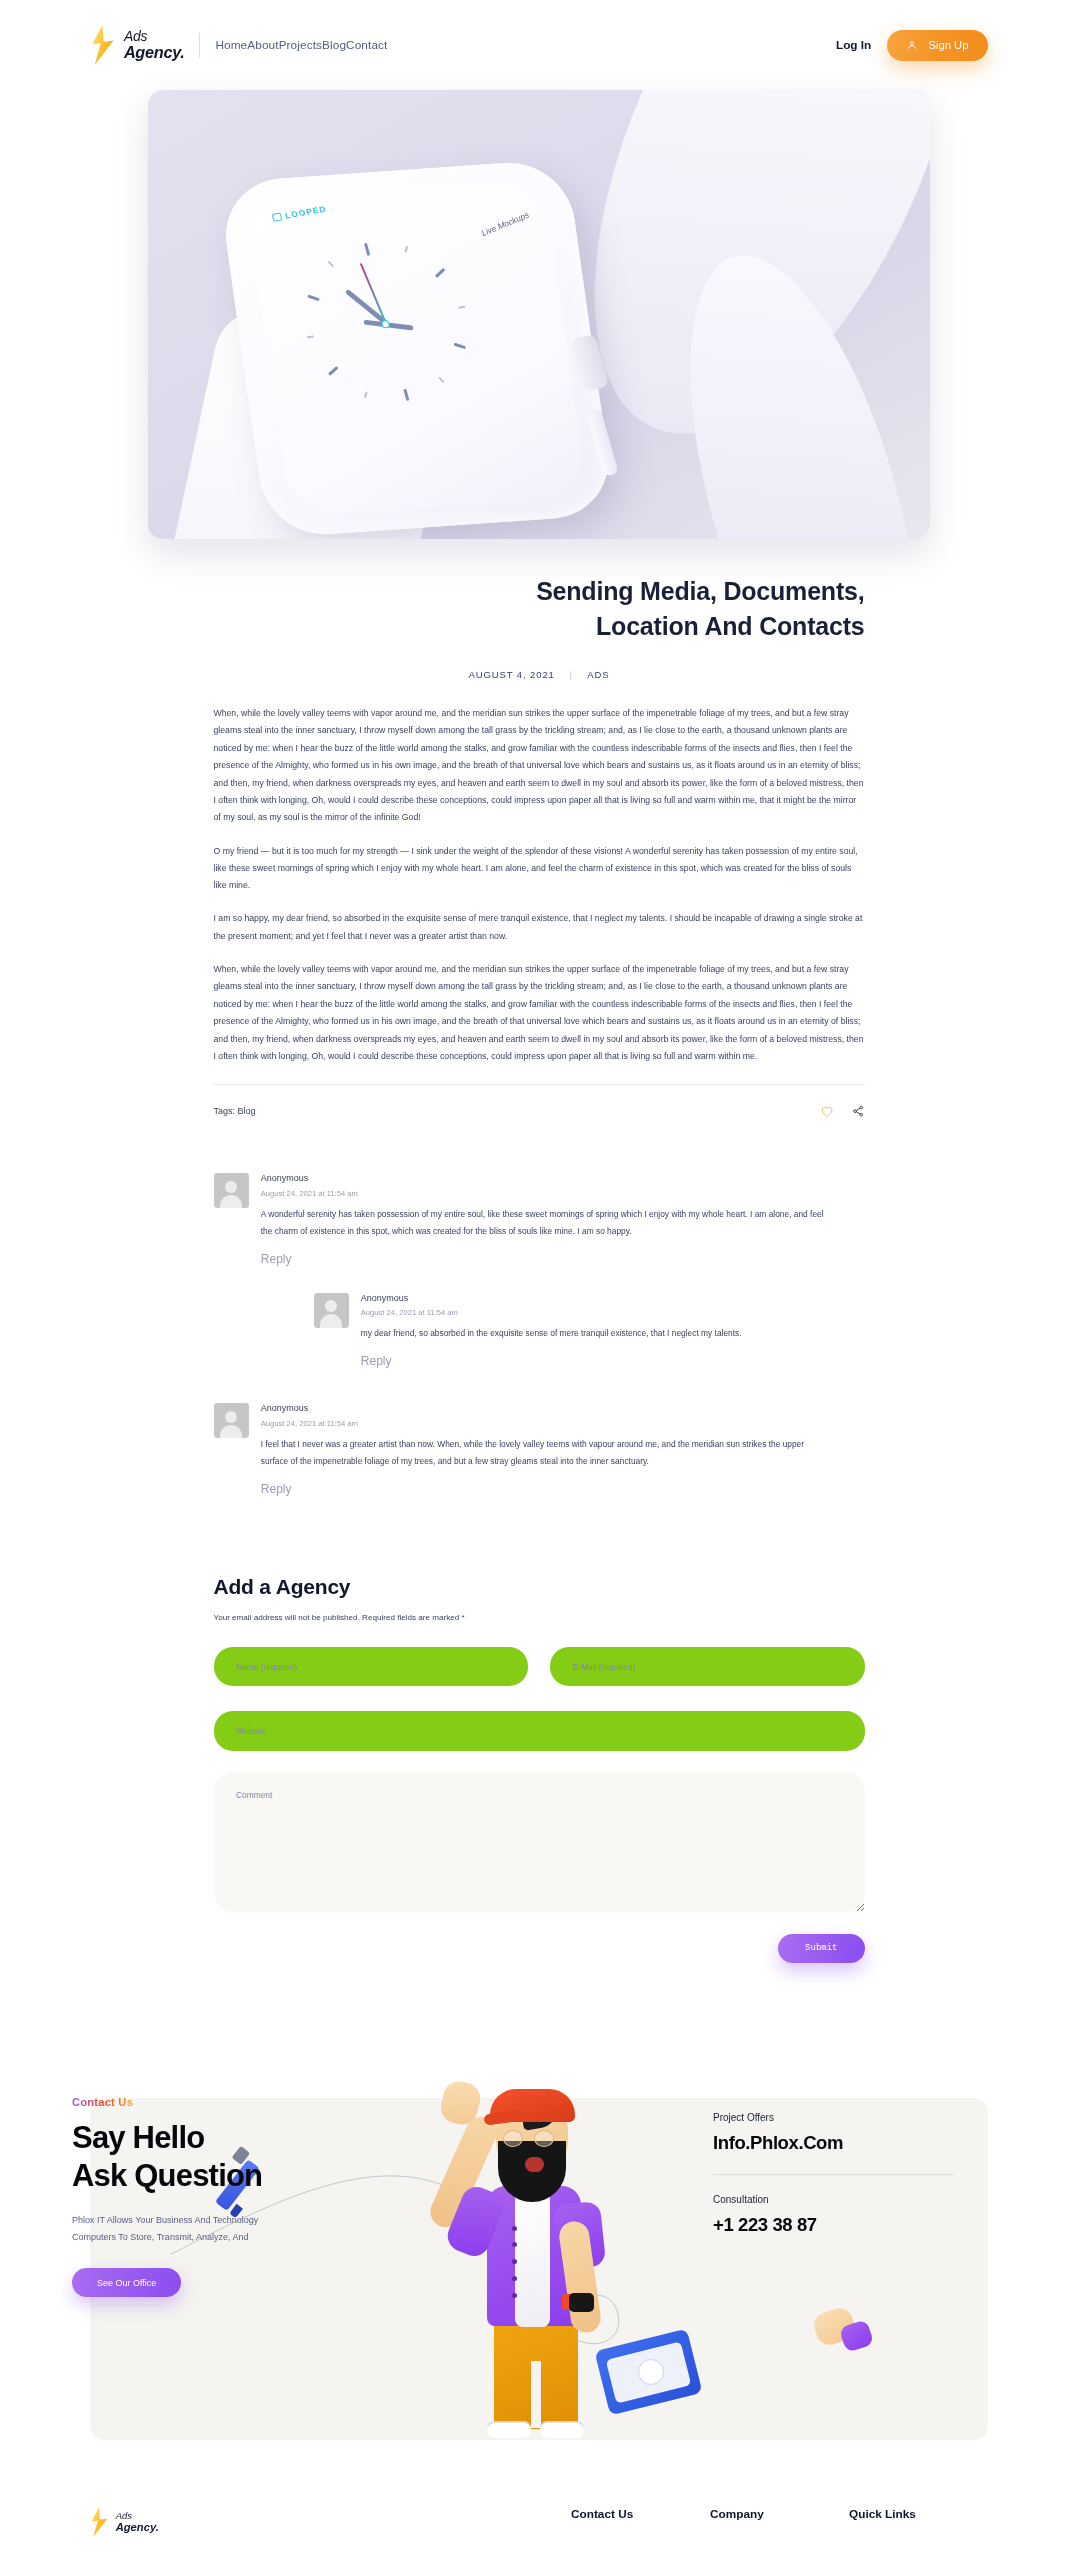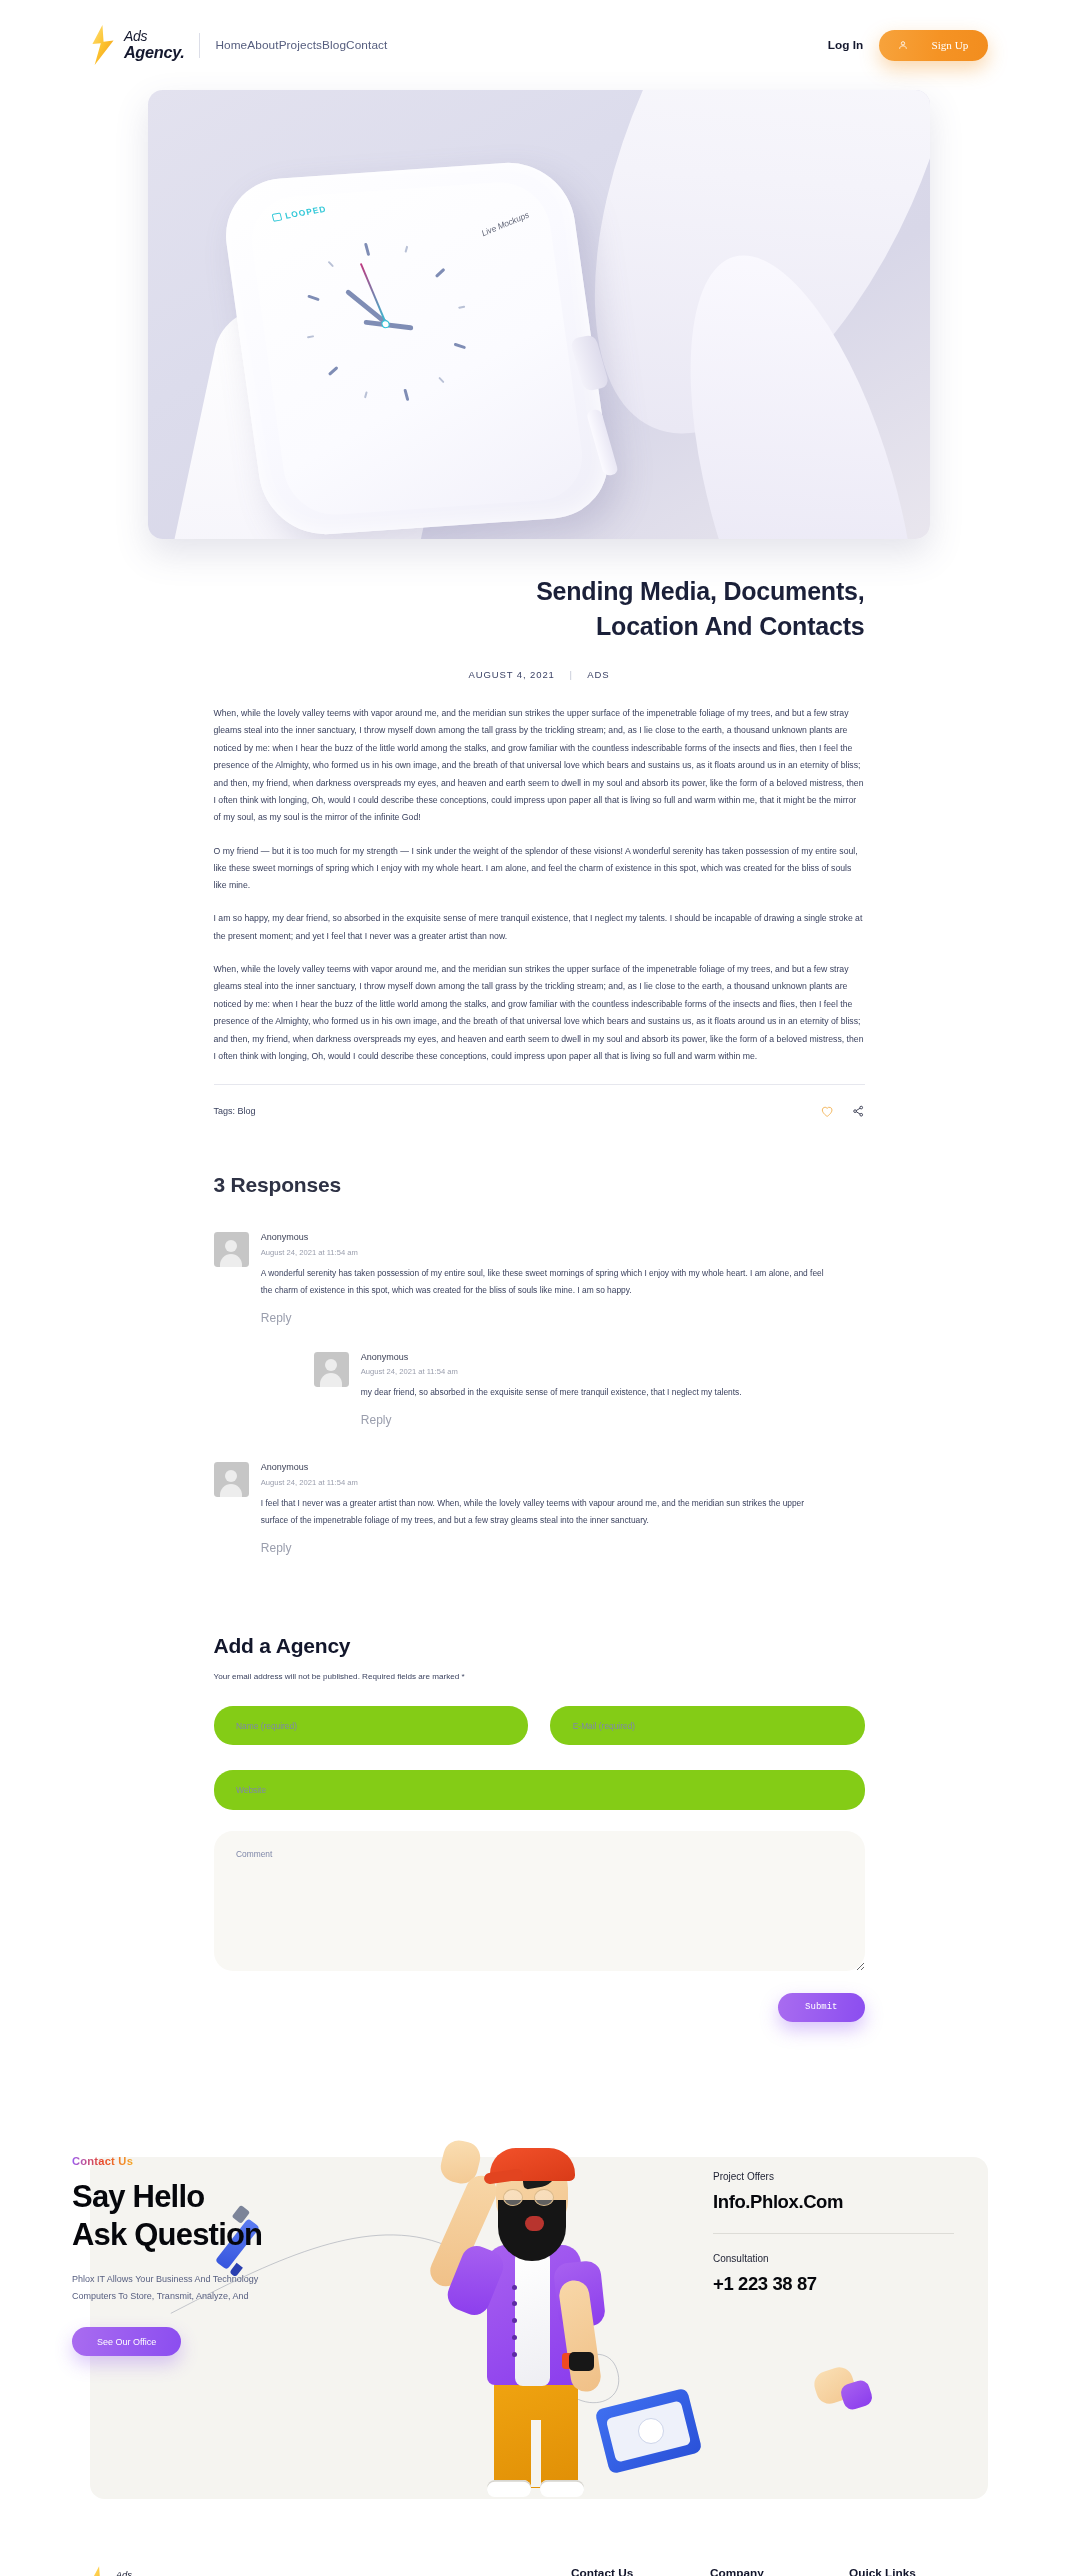--- a/index.html
+++ b/index.html
@@ -18,26 +18,25 @@
   .bolt { width:26px; height:40px; flex:none; }
   .brand-text { line-height:1.0; }
   .brand-top { font-size:14px; font-style:italic; font-weight:400; color:#14182e; letter-spacing:-0.2px;}
   .brand-bot { font-size:16.3px; font-style:italic; font-weight:800; color:#14182e; letter-spacing:-0.3px; margin-top:1.1px;}
   .divider-v { width:0.6px; height:25px; background:#dcdee8; margin:0 15.7px 0 14.6px; }
   .nav { display:flex; align-items:center; }
   .nav a { font-size:11.8px; color:#555d7e; text-decoration:none; letter-spacing:0.1px; }
   .header-right { margin-left:auto; display:flex; align-items:center; gap:15.7px; }
   .login { font-size:11.8px; color:#14182e; font-weight:600; }
   .signup {
-    display:flex; align-items:center; gap:23px;
+    display:flex; align-items:center; gap:12px;
     background:linear-gradient(95deg,#f7a33c 0%,#f59324 55%,#f28d1e 100%);
     color:#fff; font-size:11.2px; font-weight:500;
     padding:9.5px 19.6px; border-radius:20px; border:none; cursor:pointer;
     box-shadow:0 7.9px 19px rgba(243,150,40,.38);
-    font-family:Liberation Serif, serif;
   }
 
   
   .hero-wrap { padding:0 148px; }
   .hero {
     height:449px; border-radius:14.6px; position:relative; overflow:hidden;
     background:linear-gradient(150deg,#e3e2ef 0%,#dcdcec 35%,#d8d7e8 65%,#e9e6ee 100%);
     box-shadow:0 14.6px 34px rgba(90,88,130,.16);
   }
   .arm {
@@ -335,21 +334,20 @@
               <circle cx="6" cy="12" r="2.6"></circle>
               <circle cx="18" cy="19" r="2.6"></circle>
             <path d="M8.3 10.8 15.7 6.4M8.3 13.2l7.4 4.4"></path>
           </svg>
         </span>
       </div>
     </div>
   </div>
 
   <div class="responses">
-    <h2 class="resp-title">3 Responses</h2>
 
     <div class="comment">
       <div class="avatar"></div>
       <div>
         <div class="c-name">Anonymous</div>
         <div class="c-date">August 24, 2021 at 11:54 am</div>
         <div class="c-text">A wonderful serenity has taken possession of my entire soul, like these sweet mornings of spring which I enjoy with my whole heart. I am alone, and feel the charm of existence in this spot, which was created for the bliss of souls like mine. I am so happy.</div>
         <div class="c-reply">Reply</div>
       </div>
     </div>

